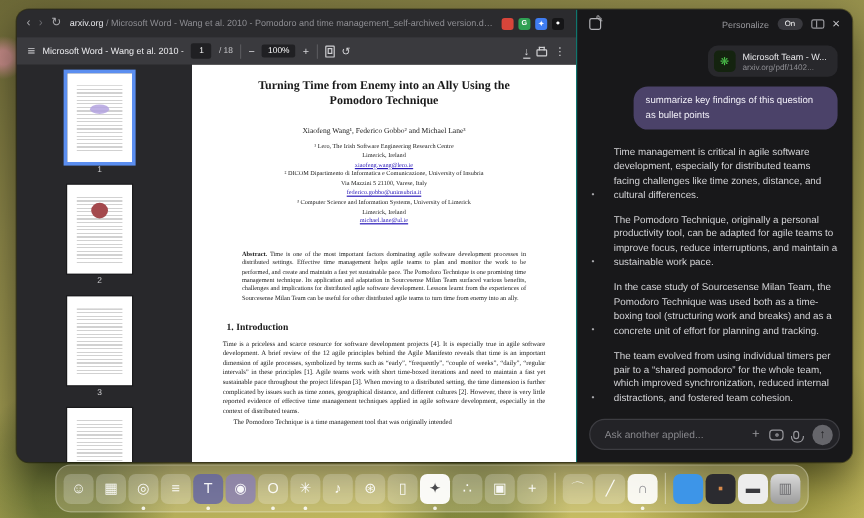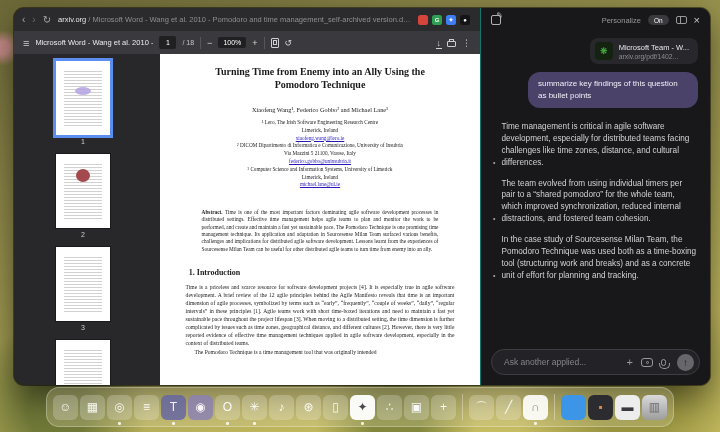--- a/index.html
+++ b/index.html
@@ -86,21 +86,21 @@
   .panel-toggle::after { content:''; position:absolute; left:3px; top:0; bottom:0; width:1px; background:#98989d; }
   .close-x { font-size:11px; color:#c9c9cd; line-height:1; }
 
   .chat { flex:1; min-height:0; overflow:hidden; padding:6px 12px 0; display:flex; flex-direction:column; }
   .attach { align-self:flex-end; background:#28282c; border-radius:8px; padding:4px 9px 4px 5px; display:flex; align-items:center; gap:6px; }
   .attach-ic { width:18px; height:18px; border-radius:4px; background:#14230f; display:flex; align-items:center; justify-content:center; color:#4ec94e; font-size:9px; }
   .attach-title { font-size:7.5px; color:#e9e9ec; }
   .attach-sub { font-size:6.8px; color:#8d8d92; margin-top:1px; }
   .user-bubble { align-self:flex-end; margin-top:8px; background:#4b4269; color:#f1eff8; font-size:8px; line-height:1.5; padding:6px 10px; border-radius:12px; width:170px; }
   .bullets { margin-top:13px; }
-  .bullet-row { display:flex; gap:6px; margin-bottom:9px;align-items:flex-end; }
+  .bullet-row { display:flex; gap:16px; margin-bottom:9px;align-items:flex-end; }
   .bullet-marker { color:#a9a9ad; font-size:7px; line-height:1.7; flex:none; }
   .bullet-text { font-size:8.2px; color:#d3d3d6; line-height:1.45; }
 
   .input-area { flex:none; padding:5px 10px 10px; background:linear-gradient(rgba(24,24,26,0), #18181a 40%); }
   .ask-pill { height:26px; border-radius:14px; background:#232327; border:1px solid #3d3d42; display:flex; align-items:center; padding:0 5px 0 12px; gap:8px; }
   .ask-placeholder { flex:1; font-size:8.5px; color:#86868b; }
   .plus-ic { font-size:11px; color:#98989d; }
   .shot-ic { width:12px; height:9px; border:1px solid #98989d; border-radius:3px; display:flex; align-items:center; justify-content:center; }
   .shot-ic i { display:block; width:3px; height:3px; border:1px solid #98989d; border-radius:50%; }
   .mic-ic { width:5px; height:7px; border:1px solid #98989d; border-radius:3px; position:relative; margin-right:3px; }
@@ -217,25 +217,29 @@
         </span>
       </div>
       <div class="user-bubble">summarize key findings of this question as bullet points</div>
       <div class="bullets">
           <div class="bullet-row">
             <span class="bullet-marker">•</span>
             <span class="bullet-text">Time management is critical in agile software development, especially for distributed teams facing challenges like time zones, distance, and cultural differences.</span>
           </div>
           <div class="bullet-row">
             <span class="bullet-marker">•</span>
-            <span class="bullet-text">The team evolved from using individual timers per pair to a “shared pomodoro” for the whole team, which improved synchronization, reduced internal distractions, and fostered team cohesion.</span>
+            <span class="bullet-text">The Pomodoro Technique, originally a personal productivity tool, can be adapted for agile teams to improve focus, reduce interruptions, and maintain a sustainable work pace.</span>
           </div>
           <div class="bullet-row">
             <span class="bullet-marker">•</span>
             <span class="bullet-text">In the case study of Sourcesense Milan Team, the Pomodoro Technique was used both as a time-boxing tool (structuring work and breaks) and as a concrete unit of effort for planning and tracking.</span>
+          </div>
+          <div class="bullet-row">
+            <span class="bullet-marker">•</span>
+            <span class="bullet-text">The team evolved from using individual timers per pair to a “shared pomodoro” for the whole team, which improved synchronization, reduced internal distractions, and fostered team cohesion.</span>
           </div>
         </div>
     </div>
 
     <div class="input-area">
       <div class="ask-pill">
         <span class="ask-placeholder">Ask another applied...</span>
         <span class="plus-ic">+</span>
         <span class="shot-ic">
             <i></i>

